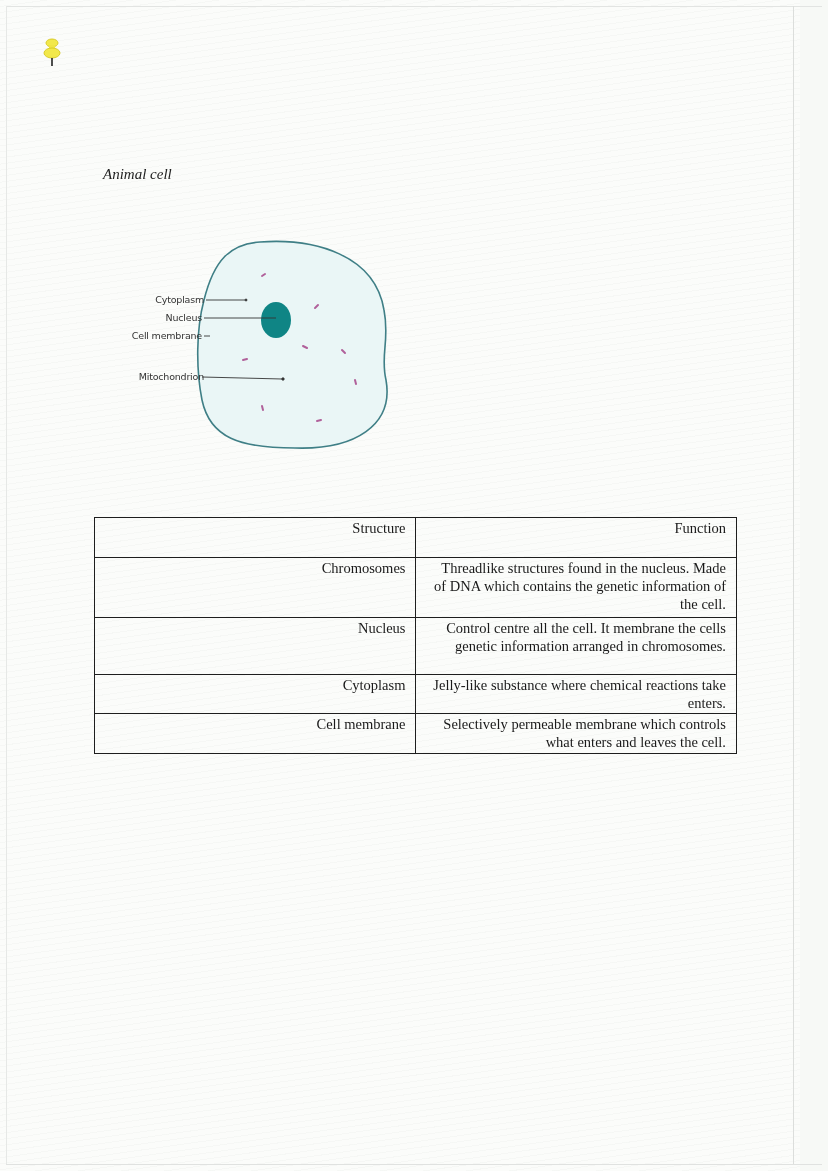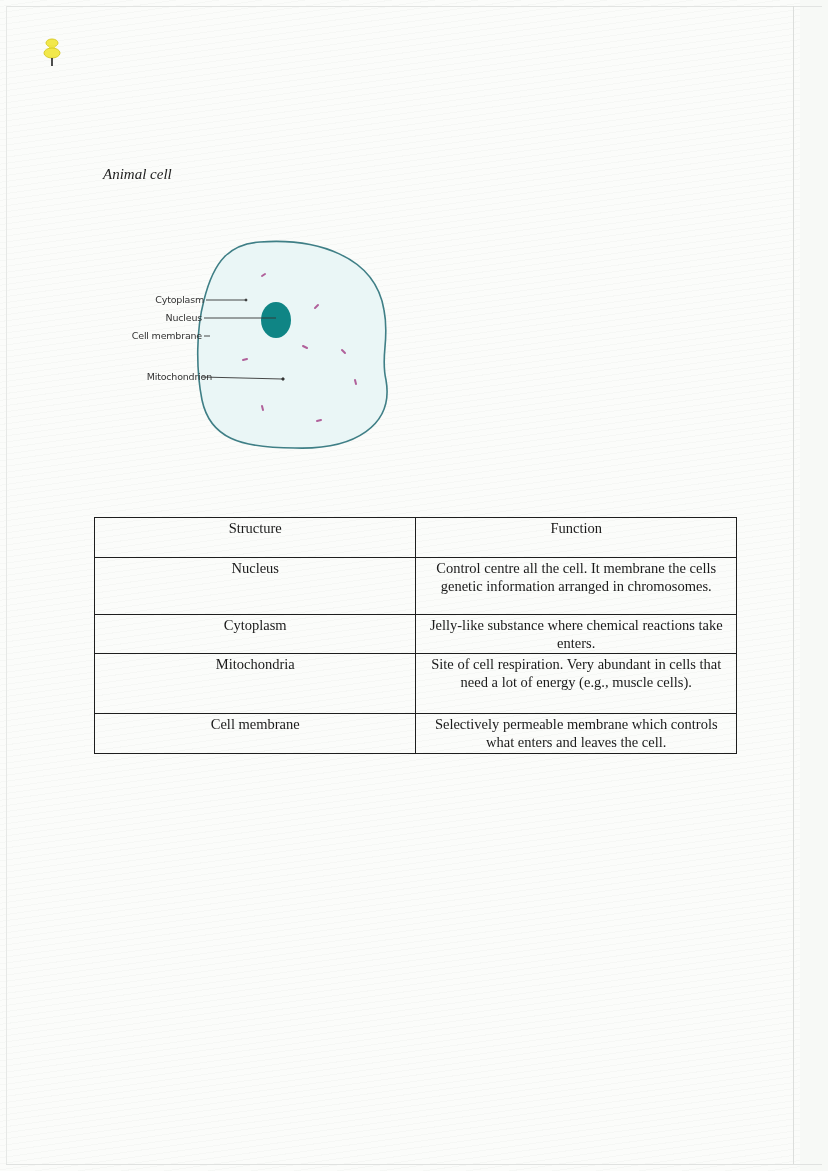--- a/index.html
+++ b/index.html
@@ -30,21 +30,21 @@
   .label {
     position:absolute; font-family: "DejaVu Sans", sans-serif; font-size: 9.5px; color:#333;
     text-align:right; white-space:nowrap; letter-spacing:-0.2px;
   }
 
   table.cell-table {
     position:absolute; left:94px; top:517px; width:643px;
     border-collapse: collapse; font-size: 14.5px; color:#1a1a1a;
   }
   table.cell-table td, table.cell-table th {
-    border: 1.5px solid #1e1e1e; vertical-align: top; text-align:center;
+    border: 1.5px solid #1e1e1e; vertical-align: top; text-align:right;
     font-weight: normal; padding: 1px 10px 0 10px; line-height: 18px;
   }
   .col1 { width: 301px; }
   .col2 { width: 300px; margin-top: 27px; }
   tr.h-header { height: 40px; }
   tr.h-3 { height: 60px; }
   tr.h-3b { height: 57px; }
   tr.h-2 { height: 39px; }
   tr.h-2b { height: 40px; }
 </style>
@@ -85,40 +85,40 @@
         <circle cx="136" cy="70" r="1" fill="#333"></circle>
         <line x1="94" y1="88" x2="166" y2="88"></line>
         <line x1="94" y1="106" x2="100" y2="106"></line>
         <line x1="92" y1="147" x2="172" y2="149"></line>
         <circle cx="173" cy="149" r="1.2" fill="#333"></circle>
       </g>
     </svg>
     <div class="label" style="right:206px; top:64px;">Cytoplasm</div>
     <div class="label" style="right:208px; top:82px;">Nucleus</div>
     <div class="label" style="right:208px; top:100px;">Cell membrane</div>
-    <div class="label" style="right:198px; top:141px;">Mitochondrion</div>
+    <div class="label" style="right:206px; top:141px;">Mitochondrion</div>
   </div>
 
   <table class="cell-table">
     <tbody>
         <tr class="h-header">
       <th class="col1">Structure</th>
       <th class="col2">Function</th>
     </tr>
+    <tr class="h-3">
+      <td>Chromosomes</td>
+      <td>Threadlike structures found in the nucleus. Made of DNA which contains the genetic information of the cell.</td>
+    </tr>
     <tr class="h-3b">
       <td>Nucleus</td>
       <td>Control centre all the cell. It membrane the cells genetic information arranged in chromosomes.</td>
     </tr>
     <tr class="h-2">
       <td>Cytoplasm</td>
       <td>Jelly-like substance where chemical reactions take enters.</td>
-    </tr>
-    <tr class="h-3">
-      <td>Mitochondria</td>
-      <td>Site of cell respiration. Very abundant in cells that need a lot of energy (e.g., muscle cells).</td>
     </tr>
     <tr class="h-2b">
       <td>Cell membrane</td>
       <td>Selectively permeable membrane which controls what enters and leaves the cell.</td>
     </tr>
   </tbody>
     </table>
 </div>
 
 </body></html>

